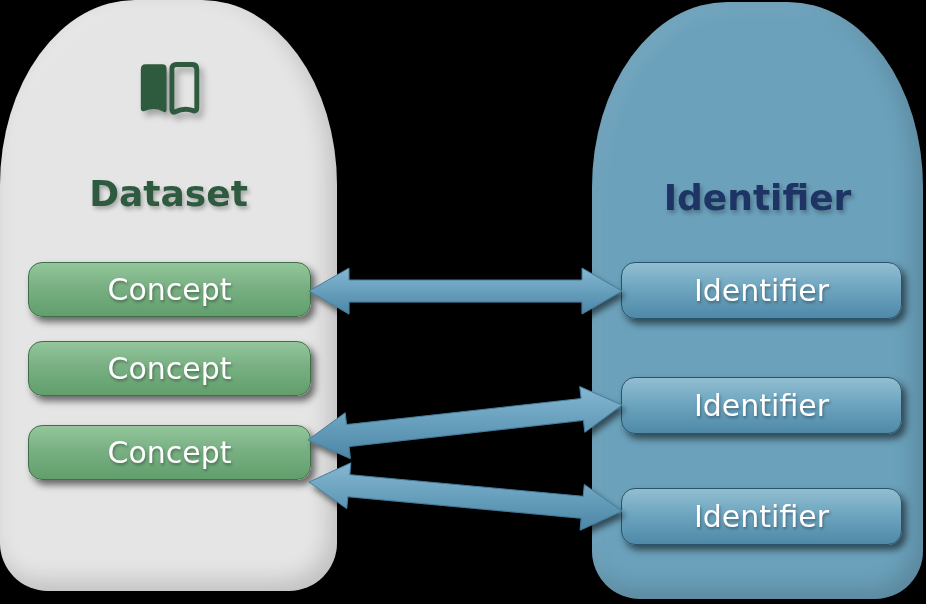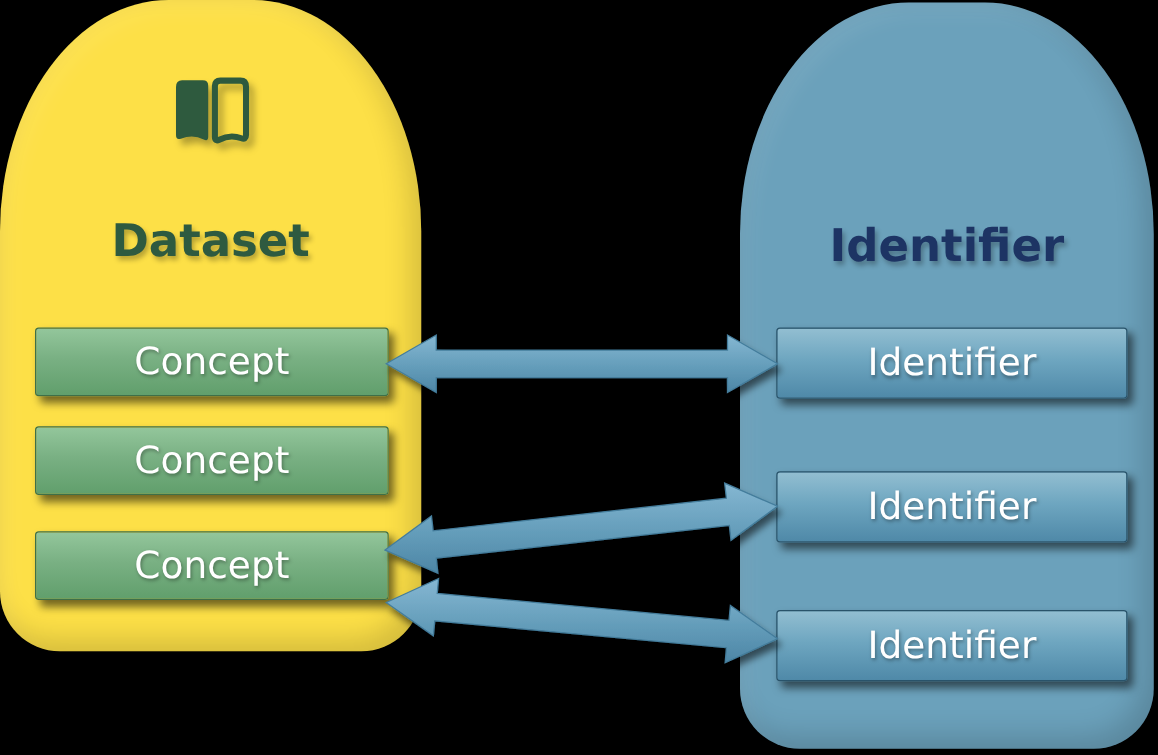--- a/index.html
+++ b/index.html
@@ -9,21 +9,21 @@
   }
 
   
   .panel {
     position:absolute;
     border-radius:135px 135px 48px 48px / 185px 185px 48px 48px;
     box-shadow: inset -8px -10px 22px rgba(0,0,0,0.16),
                 inset 8px 10px 16px rgba(255,255,255,0.07),
                 5px 7px 12px rgba(0,0,0,0.5);
   }
-  #dataset-panel { left:0; top:8; width:337px; height:521px; background:#fde047; }
+  #dataset-panel { left:0; top:8; width:337px; height:591px; background:#e5e5e5; }
   #identifier-panel { left:592px; top:2px; width:331px; height:597px; background:#6ba1bb; }
 
   .panel-icon { position:absolute; left:50%; transform:translateX(-50%); }
   #book-icon { top:58px; filter:drop-shadow(4px 5px 3px rgba(0,0,0,0.30)); }
   #numbers-icon {
     top:62px; font-family:"DejaVu Sans Mono", monospace; font-weight:bold;
     font-size:48px; line-height:1; color:#1e3a6e; letter-spacing:2px;
     text-shadow:3px 4px 4px rgba(0,0,0,0.45);
   }
 
@@ -31,21 +31,21 @@
     position:absolute; left:0; width:100%; text-align:center;
     font-weight:bold; font-size:36px; line-height:1;
     text-shadow:2px 3px 4px rgba(0,0,0,0.28);
   }
   #dataset-title { top:176px; color:#2e5a40; }
   #identifier-title { top:178px; color:#1d3464; }
 
   
   .box {
     position:absolute; display:flex; align-items:center; justify-content:center;
-    color:#ffffff; font-size:30px; border-radius:3px;
+    color:#ffffff; font-size:30px; border-radius:14px;
     text-shadow:1px 2px 3px rgba(0,0,0,0.35);
     box-shadow:4px 5px 7px rgba(0,0,0,0.55);
   }
   .cbox {
     left:28px; width:281px; height:53px;
     background:linear-gradient(180deg,#93c69b 0%,#79b083 45%,#619f6c 100%);
     border:1px solid #3e6f48;
   }
   .ibox {
     left:621px; width:279px; height:55px;

